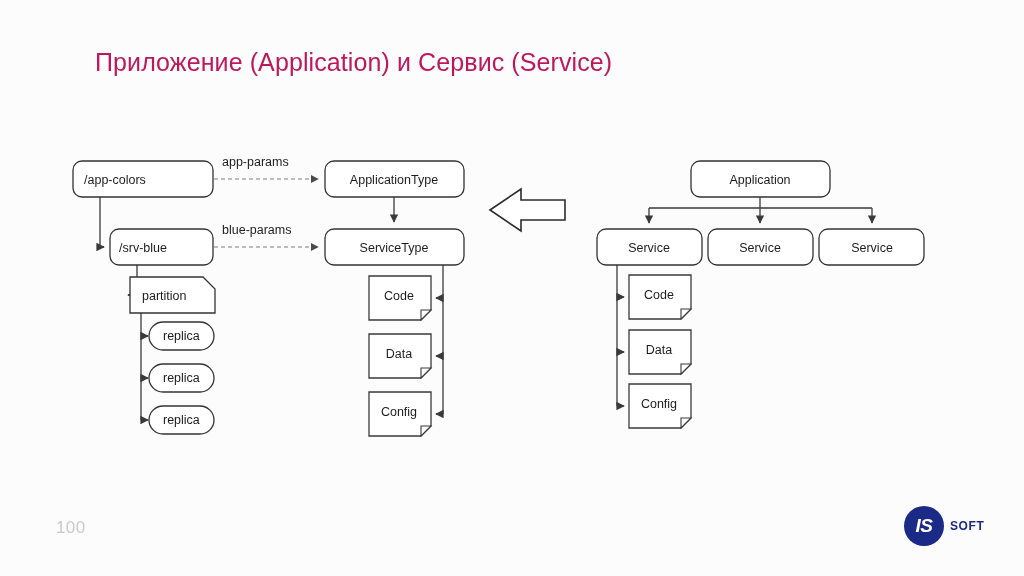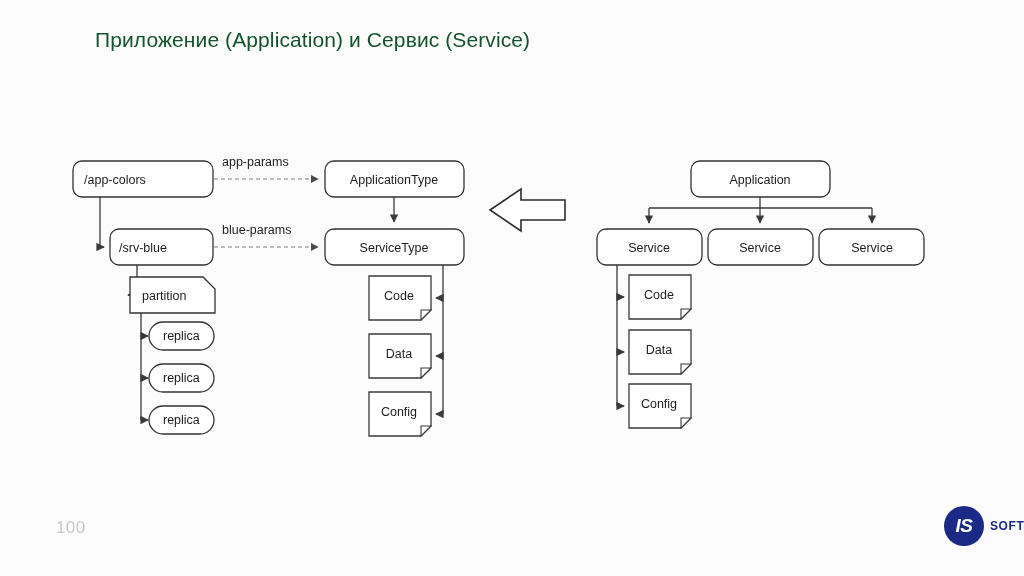--- a/index.html
+++ b/index.html
@@ -13,42 +13,42 @@
   #slide {
     position: relative;
     width: 1024px;
     height: 576px;
     background: #fcfcfc;
     overflow: hidden;
   }
   #slide-title {
     position: absolute;
     left: 95px;
-    top: 28px;
-    font-size: 21px;
-    color: #14532d;
+    top: 48px;
+    font-size: 25px;
+    color: #be185d;
     letter-spacing: 0.1px;
     white-space: nowrap;
   }
   #diagram-svg {
     position: absolute;
     left: 0;
     top: 0;
   }
   .page-number {
     position: absolute;
     left: 56px;
     top: 518px;
     font-size: 17px;
     color: #c9c9c9;
     letter-spacing: 0.4px;
   }
   #brand-logo {
     position: absolute;
-    left: 944px;
+    left: 904px;
     top: 506px;
     width: 80px;
     height: 42px;
   }
   .logo-circle {
     position: absolute;
     left: 0;
     top: 0;
     width: 40px;
     height: 40px;

